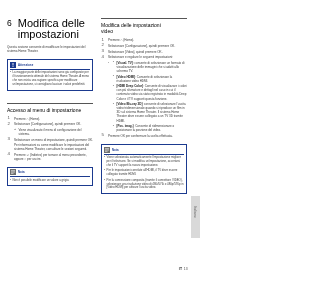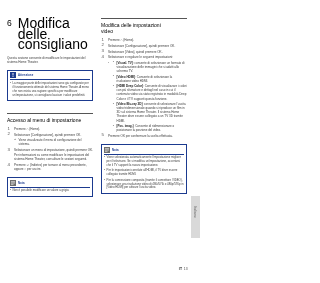--- a/index.html
+++ b/index.html
@@ -35,21 +35,21 @@
     display: flex;
     gap: 6px;
     margin-top: 18px;
   }
   .chapter-num {
     font-size: 8.5px;
     line-height: 10px;
     color: #000;
   }
   .chapter-title {
-    font-size: 14px;
+    font-size: 11px;
     line-height: 10.5px;
     color: #000;
   }
 
   .intro {
     margin-top: 6px;
     font-size: 3.05px;
     line-height: 4.2px;
     color: #3a3a3a;
   }
@@ -215,21 +215,21 @@
 <body>
 
 <div class="page">
 
   <div class="col col-left">
 
     <div class="chapter">
       <div class="chapter-num">6</div>
       <div class="chapter-title">
         <div>Modifica delle</div>
-        <div>consigliano</div>
+        <div>impostazioni</div>
       </div>
     </div>
 
     <div class="intro">Questa sezione consente di modificare le impostazioni del sistema Home Theater.</div>
 
     <div class="callout">
       <div class="callout-head">
         <svg class="callout-icon" viewBox="0 0 12 12">
           <rect x="0" y="0" width="12" height="12" fill="#1b3a8f"></rect>
           <rect x="5.1" y="2" width="1.8" height="5" fill="#ffffff"></rect>

